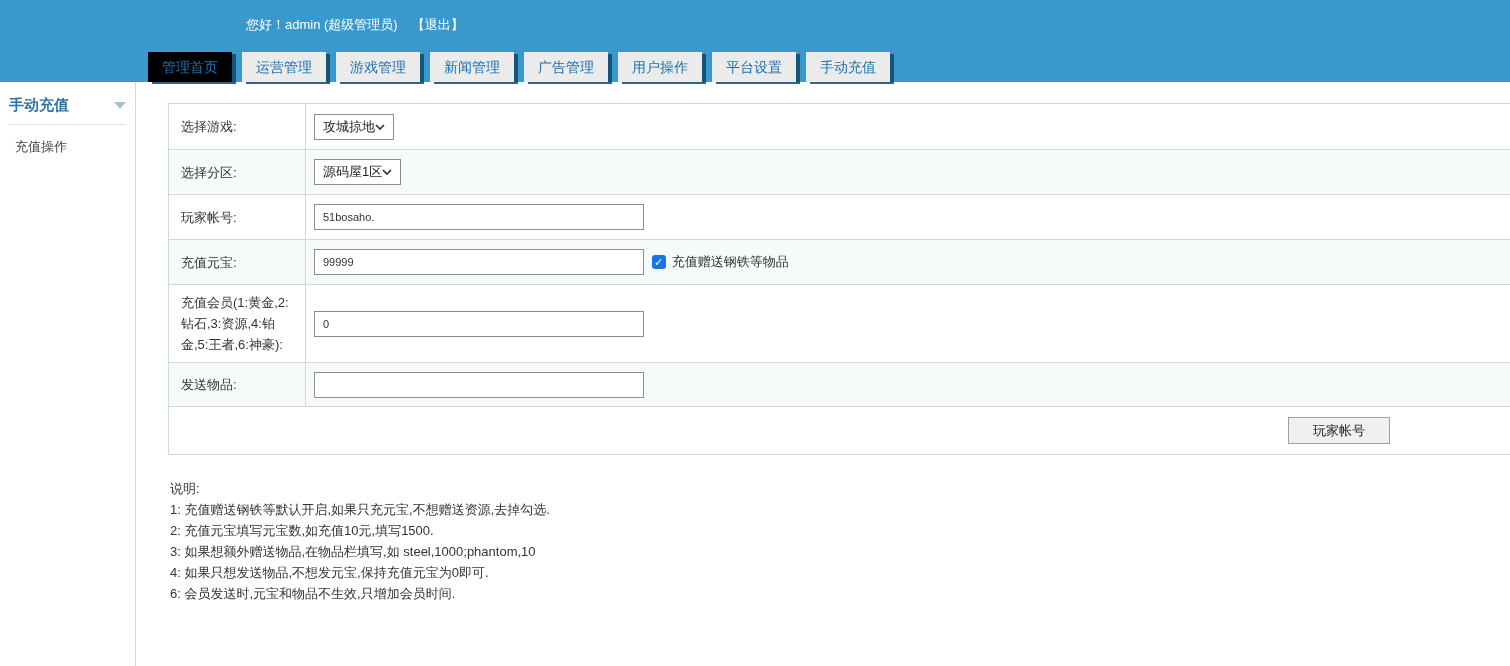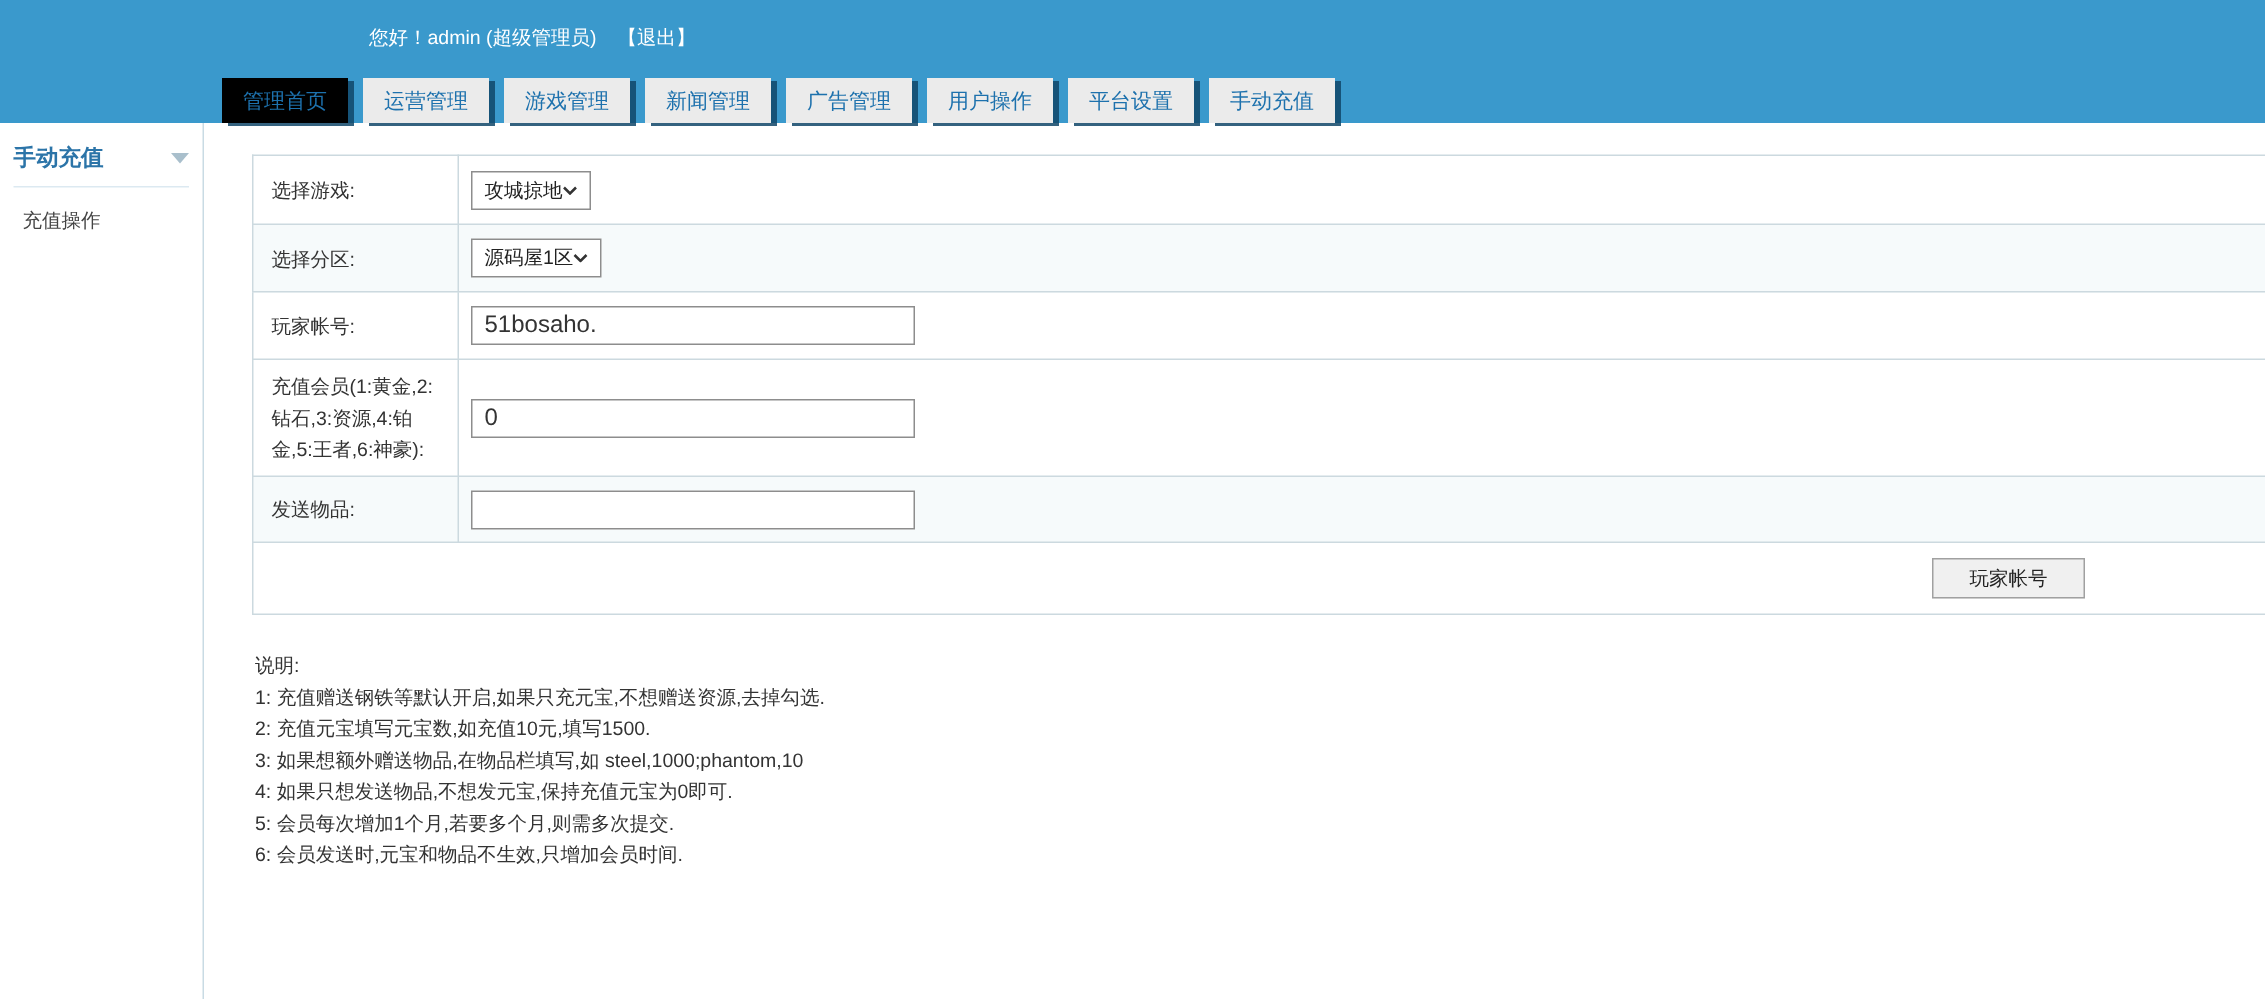--- a/index.html
+++ b/index.html
@@ -42,22 +42,22 @@
   td.lbl { width: 137px; border-left: 1px solid #ccd9df; border-right: 1px solid #ccd9df;
     padding: 6px 8px 6px 12px; line-height: 21px; }
   td.val { padding-left: 8px; }
   tr.alt td { background: #f6fafb; }
   tr.full td { border-left: 1px solid #ccd9df; }
 
   .row-h1 { height: 46px; } .row-h2 { height: 45px; } .row-h3 { height: 45px; }
   .row-h4 { height: 45px; } .row-h5 { height: 78px; } .row-h6 { height: 44px; }
   .row-h7 { height: 48px; }
 
-  .txt-input { width: 296px; height: 26px; border: 1px solid #8d8d8d; background: #fff;
-    font-size: 16px; color: #333; padding: 0 8px;
+  .txt-input { width: 330px; height: 26px; border: 1px solid #8d8d8d; background: #fff;
+    font-size: 11px; color: #333; padding: 0 8px;
     font-family: "Liberation Sans", "DejaVu Sans", sans-serif; }
   .sel { display: inline-flex; align-items: center; height: 26px;
     border: 1px solid #8d8d8d; background: #fff; padding: 0 8px; font-size: 13px;
     color: #222; cursor: pointer; }
   .sel svg { flex: none; }
 
   .cb-wrap { display: inline-flex; align-items: center; gap: 6px; margin-left: 4px; }
   .checkbox { width: 14px; height: 14px; background: #1a73e8; border-radius: 3px;
     display: inline-flex; align-items: center; justify-content: center;
     color: #fff; font-size: 11px; line-height: 14px; cursor: pointer; }
@@ -128,20 +128,32 @@
               </svg>
             </span>
           </td>
         </tr>
         <tr class="row-h3">
           <td class="lbl">玩家帐号:</td>
           <td class="val">
             <input class="txt-input" type="text" value="51bosaho." style="">
           </td>
         </tr>
+        <tr class="row-h4 alt">
+          <td class="lbl">充值元宝:</td>
+          <td class="val">
+            <input class="txt-input" type="text" value="99999" style="">
+            <span class="cb-wrap">
+              <span class="checkbox">
+                <span>✓</span>
+              </span>
+              <span class="cb-label">充值赠送钢铁等物品</span>
+            </span>
+          </td>
+        </tr>
         <tr class="row-h5">
           <td class="lbl">充值会员(1:黄金,2:钻石,3:资源,4:铂金,5:王者,6:神豪):</td>
           <td class="val">
             <input class="txt-input" type="text" value="0" style="">
           </td>
         </tr>
         <tr class="row-h6 alt">
           <td class="lbl">发送物品:</td>
           <td class="val">
             <input class="txt-input" type="text" value="" style="">
@@ -154,18 +166,17 @@
         </tr>
       </tbody>
         </table>
 
       <div class="notes">
         <div>说明:</div>
         <div>1: 充值赠送钢铁等默认开启,如果只充元宝,不想赠送资源,去掉勾选.</div>
         <div>2: 充值元宝填写元宝数,如充值10元,填写1500.</div>
         <div>3: 如果想额外赠送物品,在物品栏填写,如 steel,1000;phantom,10</div>
         <div>4: 如果只想发送物品,不想发元宝,保持充值元宝为0即可.</div>
-        <div>5: 会员每次增加1个月,若要多个月,则需多次提交.</div>
         <div>6: 会员发送时,元宝和物品不生效,只增加会员时间.</div>
       </div>
     </div>
   </div>
 </div>
 
 </body></html>

